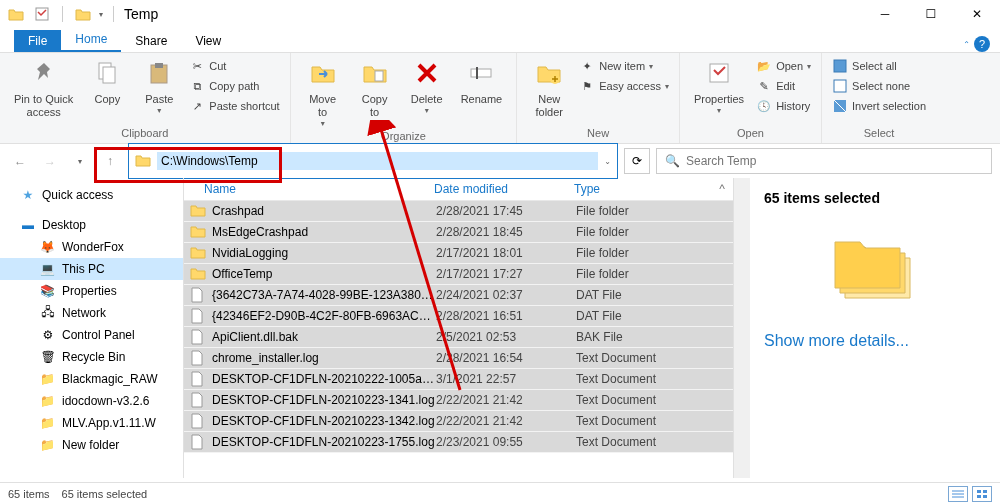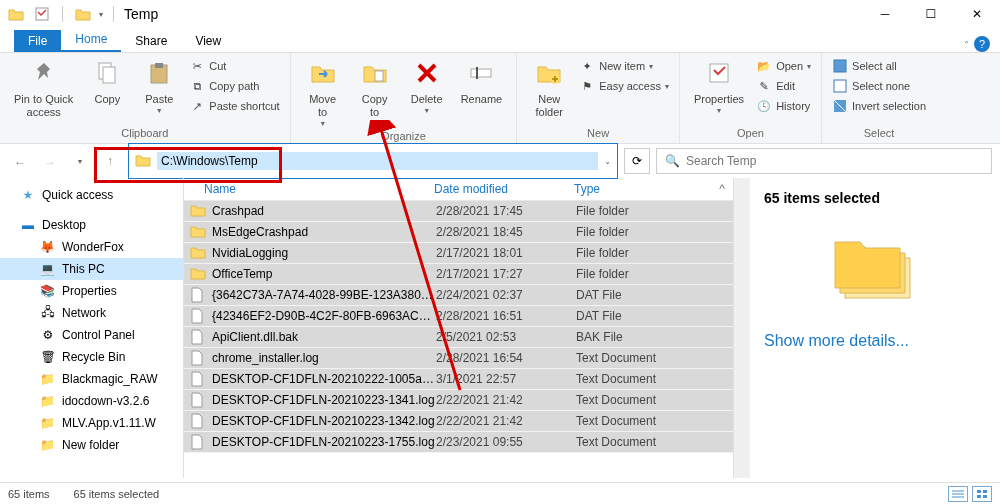--- a/index.html
+++ b/index.html
@@ -71,21 +71,21 @@
 .row .rdate { flex: 0 0 140px; color: #444; }
 .row .rtype { flex: 0 0 120px; color: #444; }
 .scrollbar-v { width: 16px; background: #f0f0f0; }
 
 .details { width: 250px; padding: 12px 14px; }
 .details h3 { font-size: 14px; font-weight: 600; margin-bottom: 16px; }
 .thumb { width: 90px; height: 90px; margin: 6px auto 20px auto; display: block; }
 .details a { color: #1979ca; font-size: 16px; text-decoration: none; }
 
 
-.status { position: absolute; bottom: 0; left: 0; right: 0; height: 22px; border-top: 1px solid #e0e0e0; display: flex; align-items: center; padding: 0 8px; font-size: 11px; color: #444; gap: 24px; background: #fff; }
+.status { position: absolute; bottom: 0; left: 0; right: 0; height: 22px; border-top: 1px solid #e0e0e0; display: flex; align-items: center; padding: 0 8px; font-size: 11px; color: #444; gap: 12px; background: #fff; }
 .status .view-icons { margin-left: auto; display: flex; gap: 4px; }
 .view-icon { width: 20px; height: 16px; border: 1px solid #7aa7d4; display: flex; align-items: center; justify-content: center; }
 
 
 .folder-svg { fill: #ffd86b; stroke: #e0b84a; }
 .file-svg { fill: #fff; stroke: #999; }
 .star { color: #4fa3e0; }
 </style>
 </head>
 <body>

